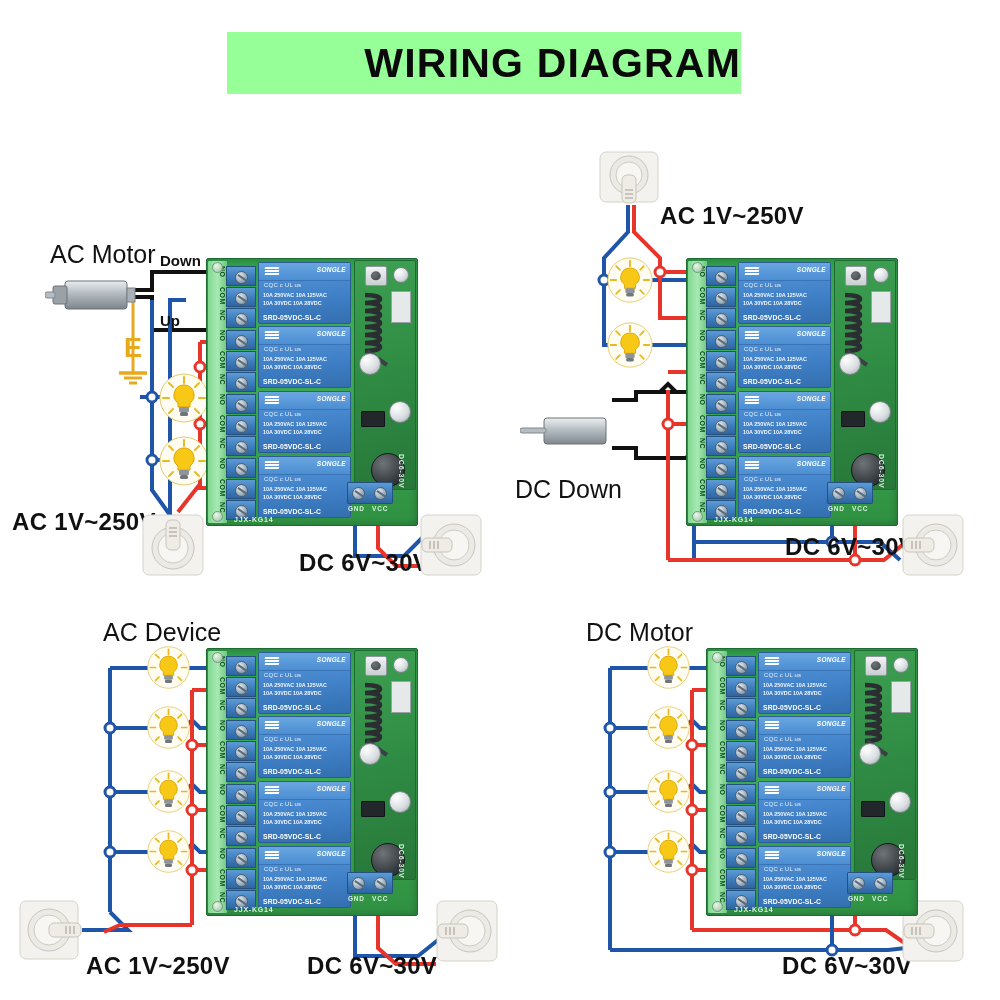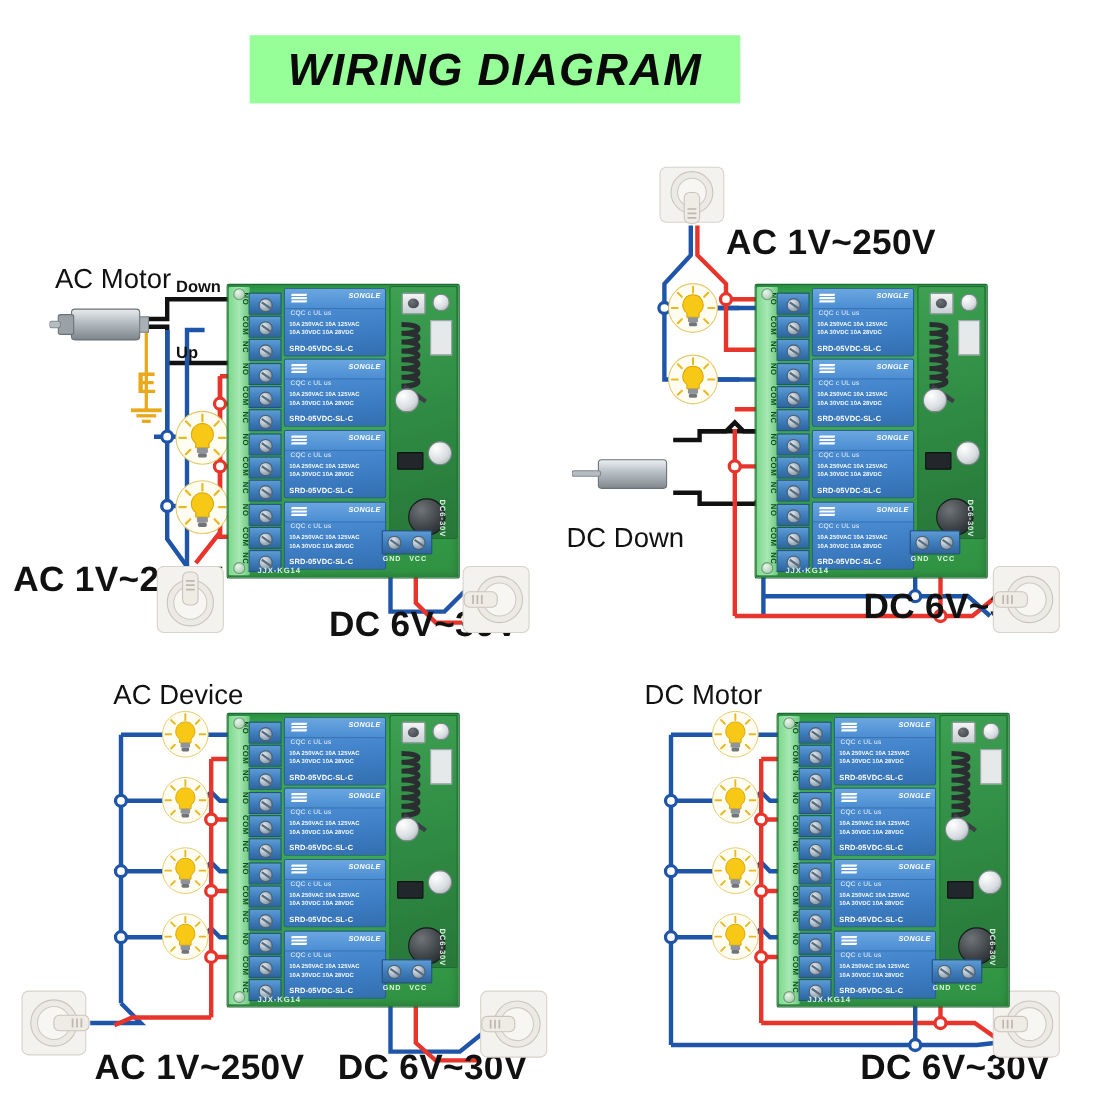--- a/index.html
+++ b/index.html
@@ -7,33 +7,33 @@
     width: 1000px; height: 1000px;
     background: #ffffff;
     font-family: "Liberation Sans", sans-serif;
     overflow: hidden;
   }
   #page { position: relative; width: 1000px; height: 1000px; background:#fff; }
 
   
   .title-banner {
     position: absolute; left: 227px; top: 32px;
-    width: 446px; height: 62px;
+    width: 514px; height: 62px;
     background: #97ff97;
-    display: flex; align-items: center; justify-content: center; font-style: italic;
+    display: flex; align-items: center; justify-content: flex-end;
   }
   .title-text {
     font-size: 41px; font-weight: bold; letter-spacing: 1.2px;
     color: #0a0a0a; font-family: "Liberation Sans", sans-serif;
   }
 
   
   .lbl { position: absolute; color:#111; white-space: nowrap; }
   .lbl-big  { font-size: 25px; font-weight: 400; font-family:"Liberation Sans", sans-serif; }
-  .lbl-bold { font-size: 32px; font-weight: bold; letter-spacing:.3px; }
+  .lbl-bold { font-size: 24px; font-weight: bold; letter-spacing:.3px; }
   .lbl-sm   { font-size: 15px; font-weight: 700; }
   .lbl-e    { font-size: 27px; font-weight: bold; color:#e8a91d; }
 
   
   svg.wires { position:absolute; left:0; top:0; width:1000px; height:1000px; pointer-events:none; }
 
   
   .board { position:absolute; }
   .board .pcb {
     position:absolute; left:0; top:0; width:100%; height:100%;

